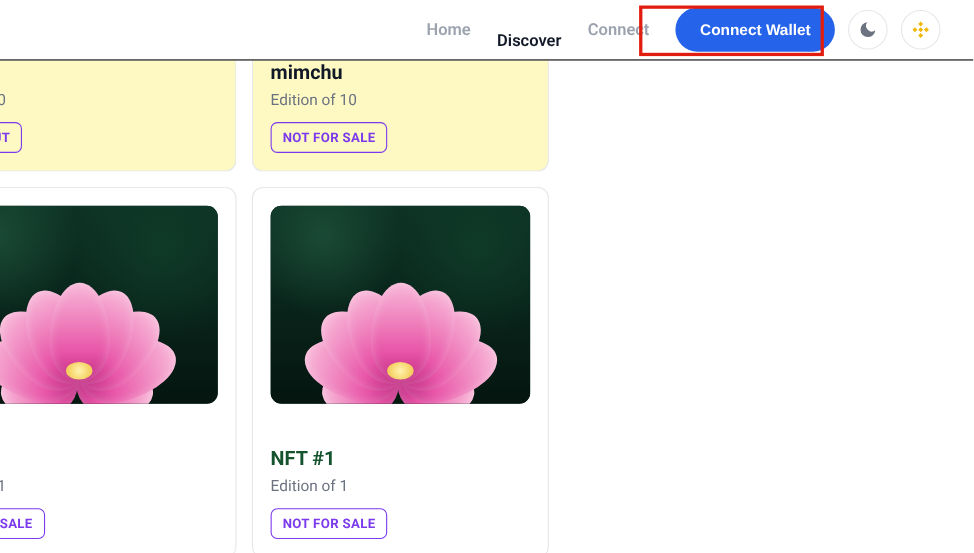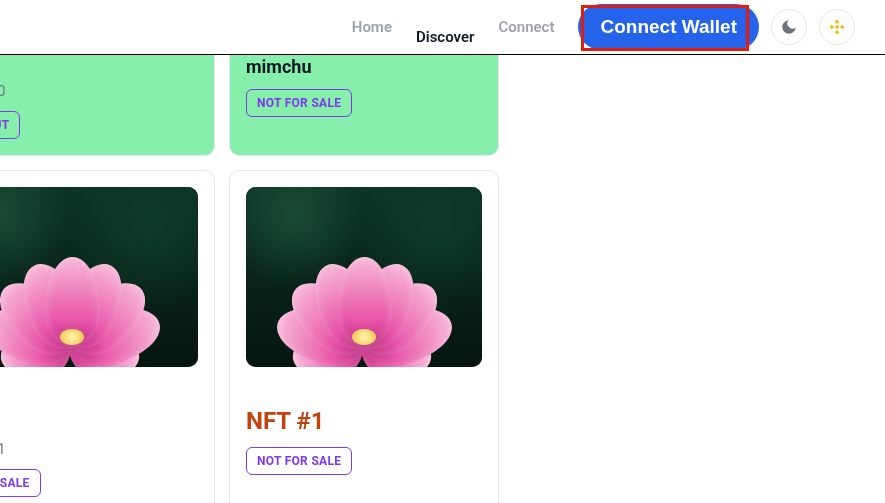--- a/index.html
+++ b/index.html
@@ -3,32 +3,32 @@
 <meta charset="utf-8">
 <style>
 * { box-sizing: border-box; margin: 0; padding: 0; }
 body { font-family: -apple-system, BlinkMacSystemFont, "Segoe UI", Roboto, sans-serif; background: #fff; width: 885px; height: 503px; overflow: hidden; position: relative; }
 
 
 .header { position: absolute; top: 0; left: 0; right: 0; height: 55px; border-bottom: 1px solid #000000; display: flex; align-items: center; justify-content: flex-end; padding-right: 30px; background: #fff; z-index: 10; }
 .nav { display: flex; gap: 24px; align-items: center; margin-right: 24px; }
 .nav-item { font-size: 15px; font-weight: 600; color: #9ca3af; text-decoration: none; cursor: pointer; }
 .nav-item.active { color: #111827; margin-top: 20px; }
-.connect-btn { background: #2563eb; color: #fff; border: none; border-radius: 24px; padding: 12px 22px; font-size: 19px; font-weight: 700; cursor: pointer; }
+.connect-btn { background: #2563eb; color: #fff; border: none; border-radius: 24px; padding: 12px 22px; font-size: 14px; font-weight: 700; cursor: pointer; }
 .highlight-box { position: absolute; border: 3px solid #e11d0f; top: 5px; left: 581px; width: 168px; height: 46px; pointer-events: none; z-index: 20; }
 .icon-btn { width: 36px; height: 36px; border-radius: 50%; border: 1px solid #e5e7eb; display: flex; align-items: center; justify-content: center; margin-left: 12px; cursor: pointer; background: #fff; }
-.card { border: 1px solid #e5e7eb; border-radius: 10px; background: #86efac; overflow: hidden; }
+.card { border: 1px solid #e5e7eb; border-radius: 10px; background: #fef9c3; overflow: hidden; }
 .card-top { padding: 0 16px 16px 16px; }
 .card-top .title { font-size: 18px; font-weight: 700; color: #111827; margin-top: 14px; }
 .card-top .edition { font-size: 14px; color: #6b7280; margin-top: 6px; }
 .tag { display: inline-block; border: 1px solid #7c3aed; color: #7c3aed; font-size: 12px; font-weight: 700; padding: 6px 10px; border-radius: 6px; margin-top: 12px; letter-spacing: 0.3px; }
 
 .card-full { border: 1px solid #e5e7eb; border-radius: 10px; background: #fff; overflow: hidden; padding-bottom: 16px; }
 .img-wrap { margin: 16px 16px 0 16px; border-radius: 10px; overflow: hidden; height: 180px; position: relative; background: #0a2a1f; }
-.card-full .title { font-size: 24px; font-weight: 700; color: #c2410c; margin: 40px 16px 0 16px; }
+.card-full .title { font-size: 18px; font-weight: 700; color: #14532d; margin: 40px 16px 0 16px; }
 .card-full .edition { font-size: 14px; color: #6b7280; margin: 6px 16px 0 16px; }
 .card-full .tag { margin-left: 16px; }
 
 
 .lotus { position: absolute; inset: 0; }
 .lotus::before { content: ""; position: absolute; inset: 0; background:
   radial-gradient(circle at 20% 15%, #1a4a35 0%, transparent 30%),
   radial-gradient(circle at 80% 20%, #0f3a28 0%, transparent 35%),
   radial-gradient(circle at 50% 90%, #061a12 0%, transparent 40%),
   linear-gradient(180deg, #0d3325 0%, #051510 100%); }
@@ -77,20 +77,21 @@
   <div class="card card-partial-left" style="border-top:none;border-top-left-radius:0;border-top-right-radius:0;">
     <div class="card-top">
       <div class="title" style="margin-top:56px;">chu</div>
       <div class="edition">n of 10</div>
       <span class="tag">O OUT</span>
     </div>
   </div>
   <div class="card card-partial" style="border-top:none;border-top-left-radius:0;border-top-right-radius:0;">
     <div class="card-top">
       <div class="title" style="margin-top:56px;">mimchu</div>
+      <div class="edition">Edition of 10</div>
       <span class="tag">NOT FOR SALE</span>
     </div>
   </div>
 </div>
 
 <div class="row2">
   <div class="card-full card-partial-left">
     <div class="img-wrap" style="margin-left:0;border-top-left-radius:0;border-bottom-left-radius:0;">
       <div class="lotus">
         <div class="petal p8"></div>
@@ -118,15 +119,16 @@
           <div class="petal p7"></div>
         <div class="petal p4"></div>
           <div class="petal p5"></div>
         <div class="petal p2"></div>
           <div class="petal p3"></div>
         <div class="petal p1"></div>
         <div class="center"></div>
       </div>
     </div>
     <div class="title">NFT #1</div>
+    <div class="edition">Edition of 1</div>
     <span class="tag">NOT FOR SALE</span>
   </div>
 </div>
 
 </body></html>

